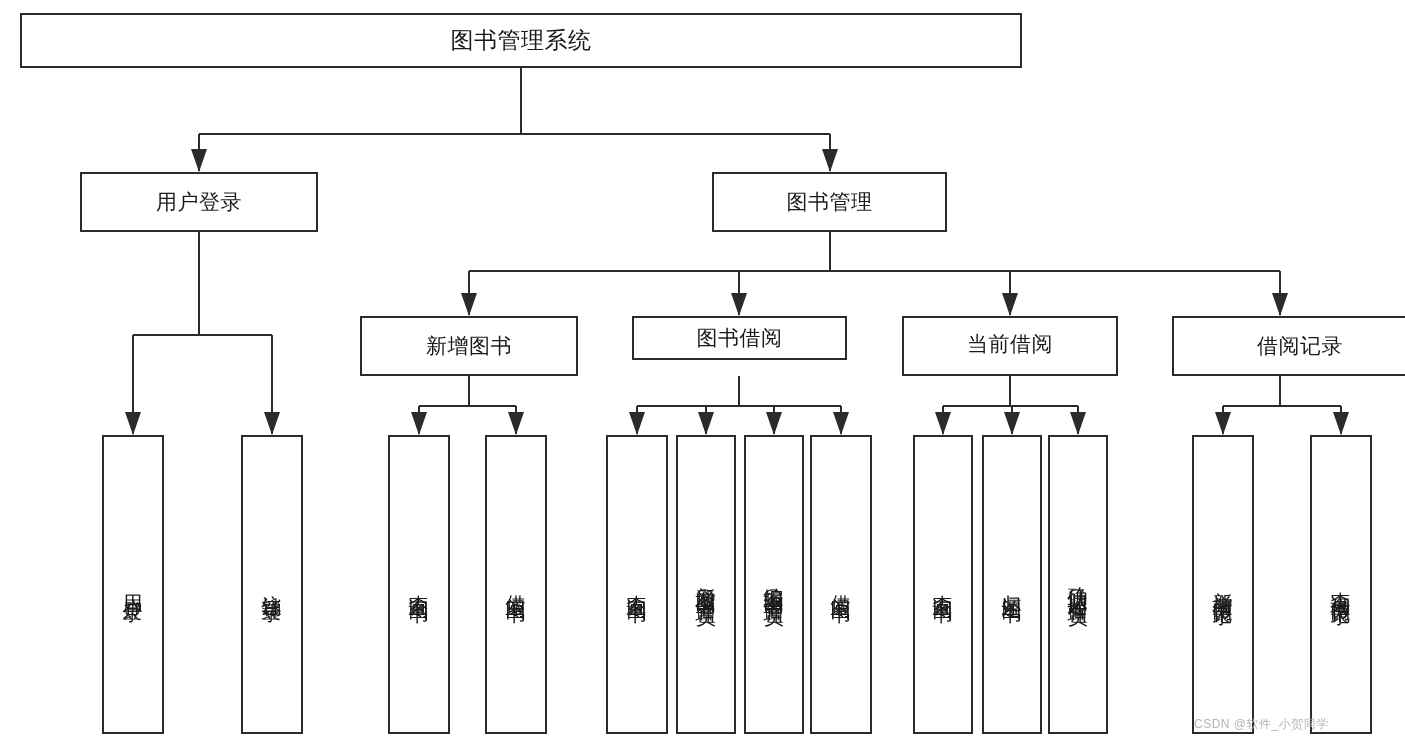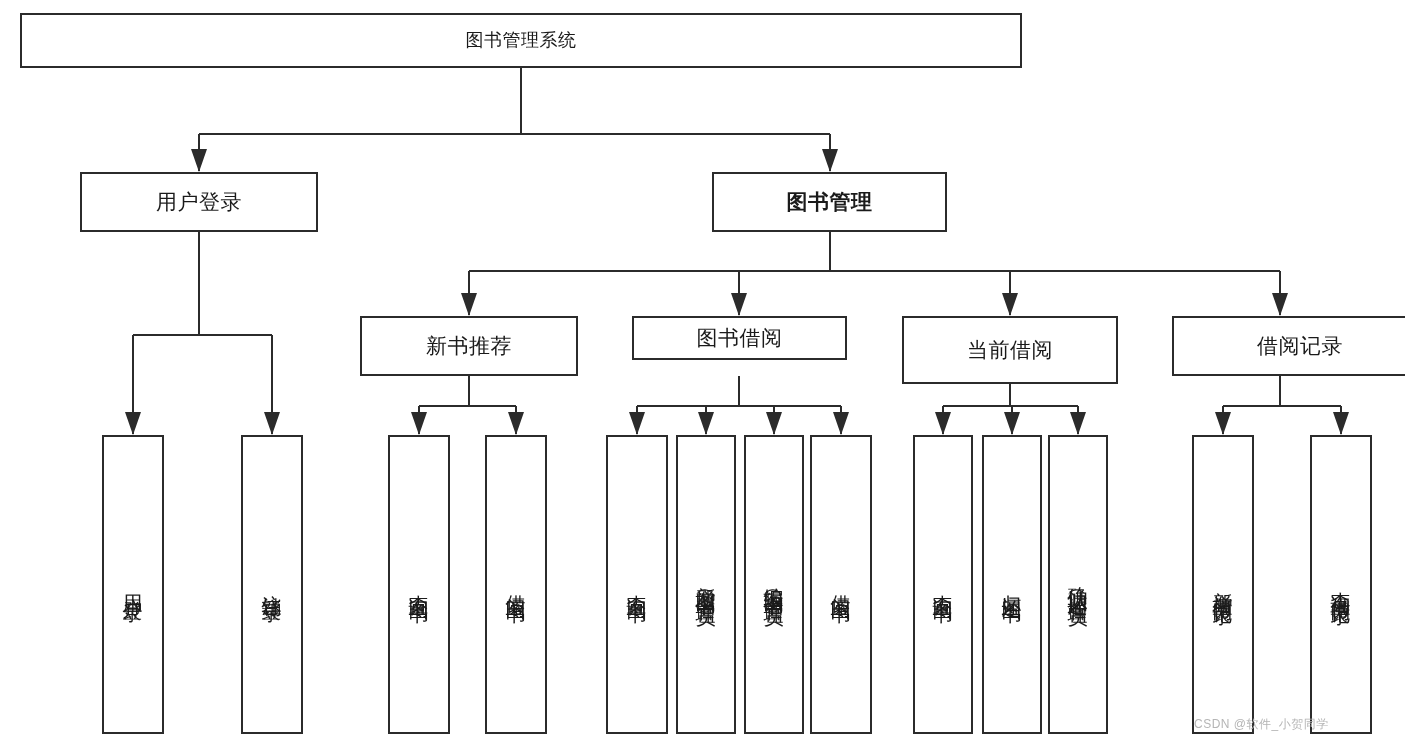--- a/index.html
+++ b/index.html
@@ -40,21 +40,21 @@
     color: #1a1a1a;
     line-height: 1.18;
     text-align: center;
     white-space: nowrap;
   }
   .node.horizontal .node-label {
     font-size: 21px;
     letter-spacing: 0.5px;
   }
   .node.root .node-label {
-    font-size: 18px;
+    font-size: 23px;
   }
   .node.vertical {
     align-items: center;
     justify-content: center;
   }
   .node.vertical .node-label {
     writing-mode: vertical-rl;
     text-orientation: upright;
     font-size: 20px;
     letter-spacing: 3px;
@@ -131,29 +131,29 @@
       <path d="M 1333 412 L 1349 412 L 1341 435 Z" fill="#2b2b2b"></path>
     </svg>
   <div id="node-layer">
       <div class="node horizontal root" style="left: 20px; top: 13px; width: 1002px; height: 55px; border-color: rgb(43, 43, 43); background: rgb(255, 255, 255);">
         <span class="node-label" style="color: rgb(26, 26, 26);">图书管理系统</span>
       </div>
       <div class="node horizontal" style="left: 80px; top: 172px; width: 238px; height: 60px; border-color: rgb(43, 43, 43); background: rgb(255, 255, 255);">
         <span class="node-label" style="color: rgb(26, 26, 26);">用户登录</span>
       </div>
       <div class="node horizontal" style="left: 712px; top: 172px; width: 235px; height: 60px; border-color: rgb(43, 43, 43); background: rgb(255, 255, 255);">
-        <span class="node-label" style="color: rgb(26, 26, 26); font-weight: bold;">图书管理</span>
+        <span class="node-label" style="color: rgb(26, 26, 26);">图书管理</span>
       </div>
       <div class="node horizontal" style="left: 360px; top: 316px; width: 218px; height: 60px; border-color: rgb(43, 43, 43); background: rgb(255, 255, 255);">
-        <span class="node-label" style="color: rgb(26, 26, 26);">新书推荐</span>
+        <span class="node-label" style="color: rgb(26, 26, 26);">新增图书</span>
       </div>
       <div class="node horizontal" style="left: 632px; top: 316px; width: 215px; height: 44px; border-color: rgb(43, 43, 43); background: rgb(255, 255, 255);">
         <span class="node-label" style="color: rgb(26, 26, 26);">图书借阅</span>
       </div>
-      <div class="node horizontal" style="left: 902px; top: 316px; width: 216px; height: 68px; border-color: rgb(43, 43, 43); background: rgb(255, 255, 255);">
+      <div class="node horizontal" style="left: 902px; top: 316px; width: 216px; height: 60px; border-color: rgb(43, 43, 43); background: rgb(255, 255, 255); font-family: Liberation Mono, monospace;">
         <span class="node-label" style="color: rgb(26, 26, 26);">当前借阅</span>
       </div>
       <div class="node horizontal" style="left: 1172px; top: 316px; width: 256px; height: 60px; border-color: rgb(43, 43, 43); background: rgb(255, 255, 255);">
         <span class="node-label" style="color: rgb(26, 26, 26);">借阅记录</span>
       </div>
       <div class="node vertical" style="left: 102px; top: 435px; width: 62px; height: 299px; border-color: rgb(43, 43, 43); background: rgb(255, 255, 255);">
         <span class="node-label" style="color: rgb(26, 26, 26);">用户登录</span>
       </div>
       <div class="node vertical" style="left: 241px; top: 435px; width: 62px; height: 299px; border-color: rgb(43, 43, 43); background: rgb(255, 255, 255);">
         <span class="node-label" style="color: rgb(26, 26, 26);">注销登录</span>

